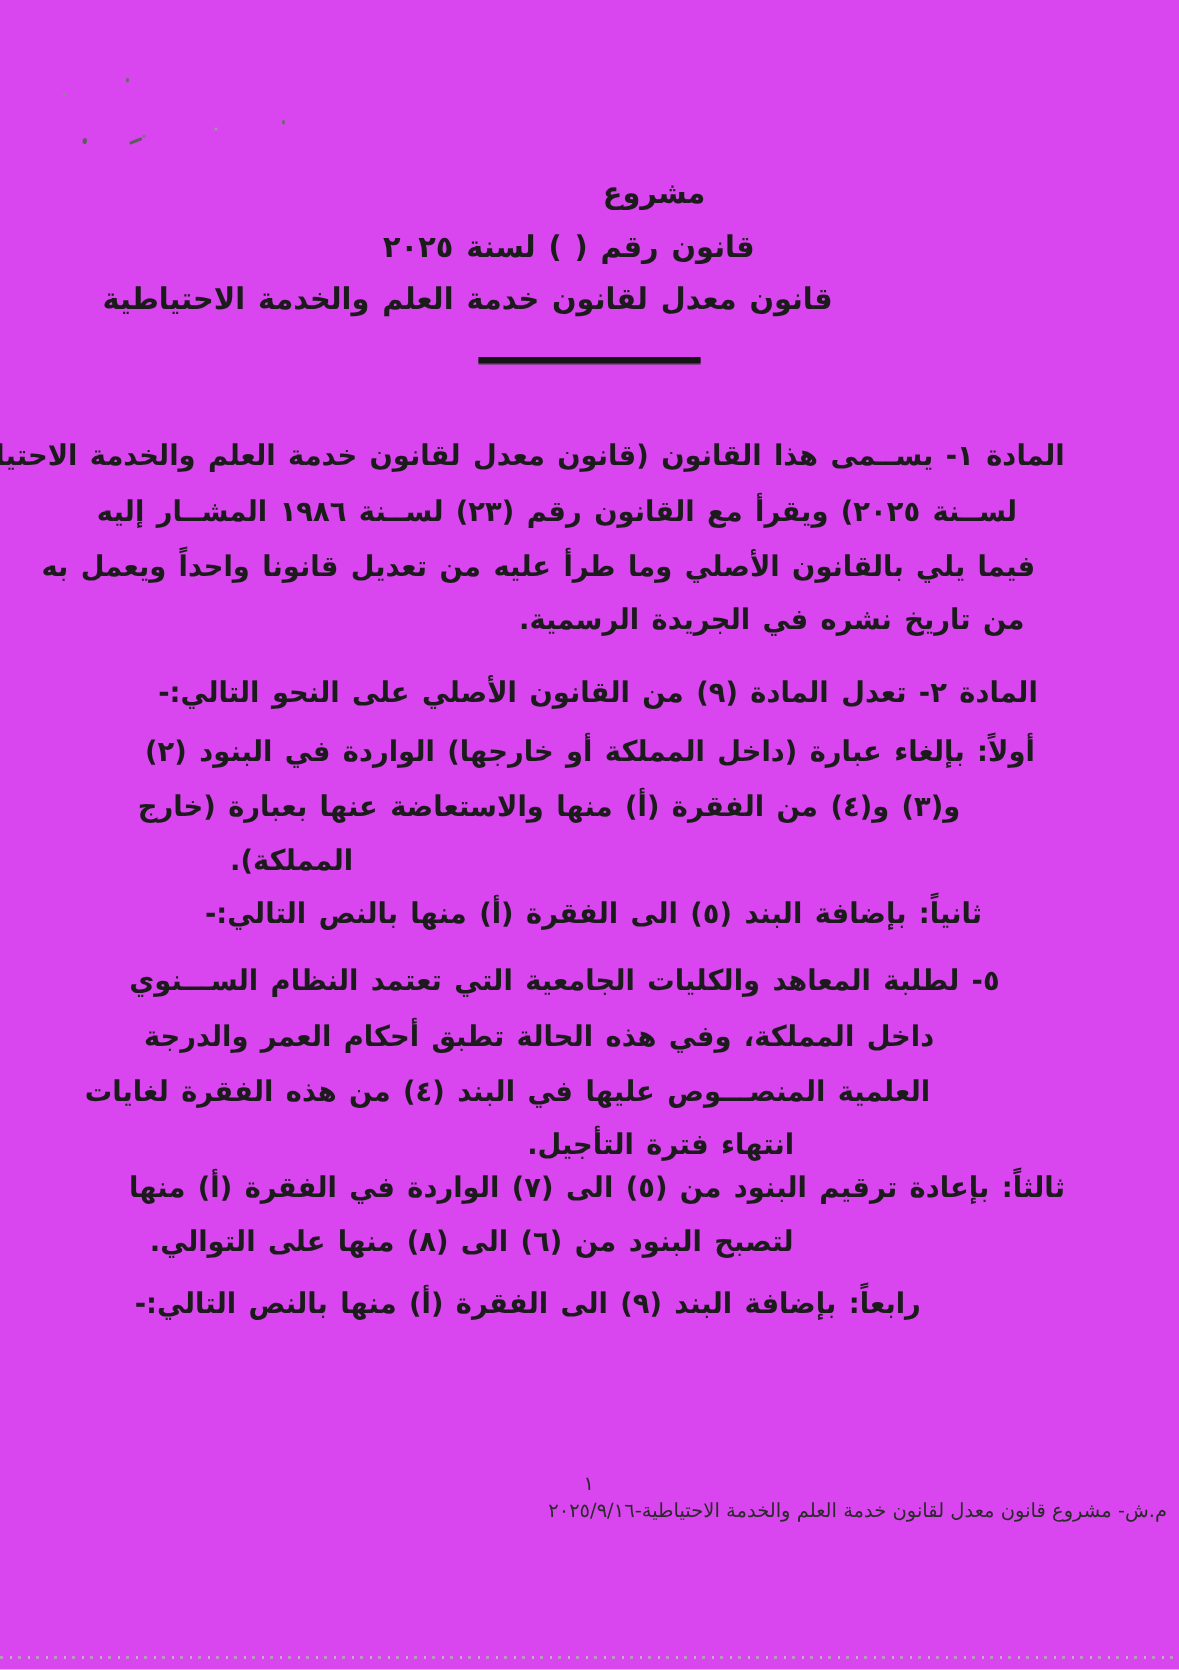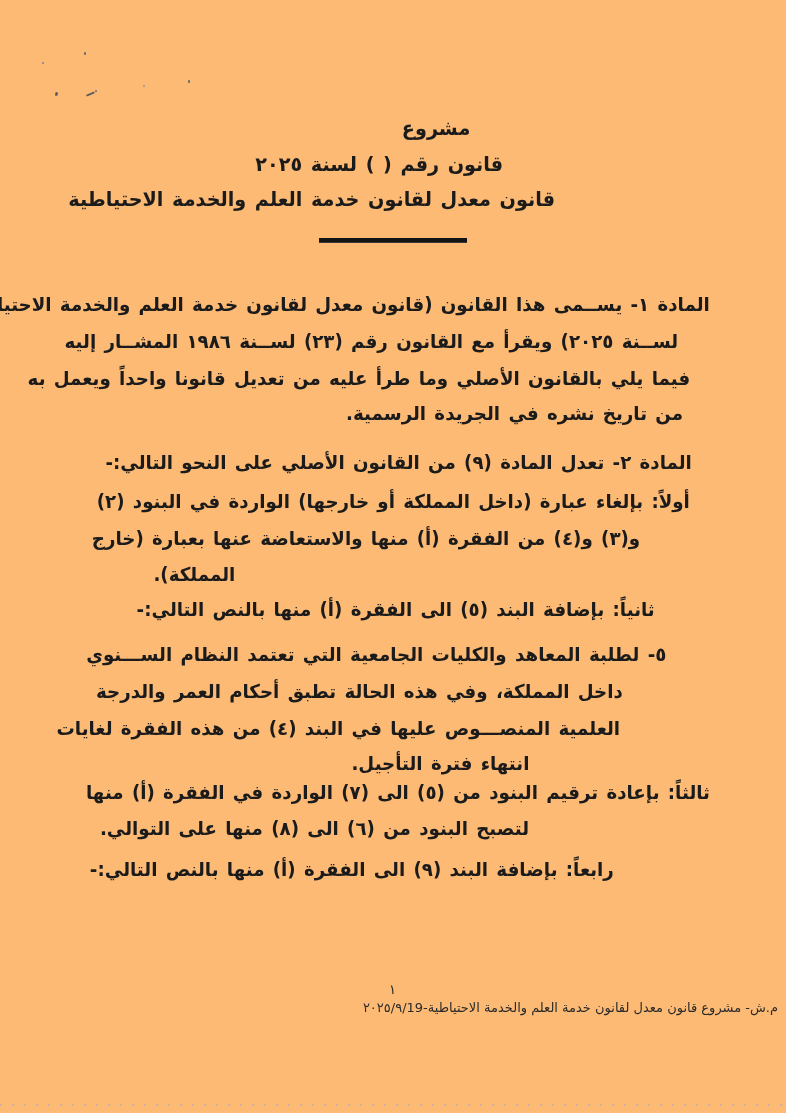--- a/index.html
+++ b/index.html
@@ -1,19 +1,19 @@
 <!DOCTYPE html>
 <html lang="ar" dir="rtl"><head>
 <meta charset="utf-8">
 <style>
   html,body{margin:0;padding:0;background:#ffffff;}
   .page{
     position:relative;
     width:786px;height:1113px;
-    background:#fdba74;
+    background:#d946ef;
     overflow:hidden;
     font-family:"DejaVu Sans",sans-serif;
     color:#1b1b1b;
     direction:rtl;
   }
   .line{
     position:absolute;
     white-space:nowrap;
     direction:rtl;
     unicode-bidi:plaintext;
@@ -98,16 +98,16 @@
   <div class="line" style="top:680px;right:163px;">داخل المملكة، وفي هذه الحالة تطبق أحكام العمر والدرجة</div>
   <div class="line" style="top:717px;right:166px;">العلمية المنصـــوص عليها في البند (٤) من هذه الفقرة لغايات</div>
   <div class="line" style="top:752px;right:257px;">انتهاء فترة التأجيل.</div>
 
   <div class="line" style="top:781px;right:76px;">ثالثاً: بإعادة ترقيم البنود من (٥) الى (٧) الواردة في الفقرة (أ) منها</div>
   <div class="line" style="top:817px;right:257px;">لتصبح البنود من (٦) الى (٨) منها على التوالي.</div>
 
   <div class="line" style="top:858px;right:172px;">رابعاً: بإضافة البند (٩) الى الفقرة (أ) منها بالنص التالي:-</div>
 
   <div class="line page-number" style="top:982px;right:390px;">١</div>
-  <div class="line footer-note" style="top:1000px;right:8px;">م.ش- مشروع قانون معدل لقانون خدمة العلم والخدمة الاحتياطية-٢٠٢٥/٩/19</div>
+  <div class="line footer-note" style="top:1000px;right:8px;">م.ش- مشروع قانون معدل لقانون خدمة العلم والخدمة الاحتياطية-٢٠٢٥/٩/١٦</div>
 
   <div class="bottom-scan-edge"></div>
 </div>
 
 </body></html>

